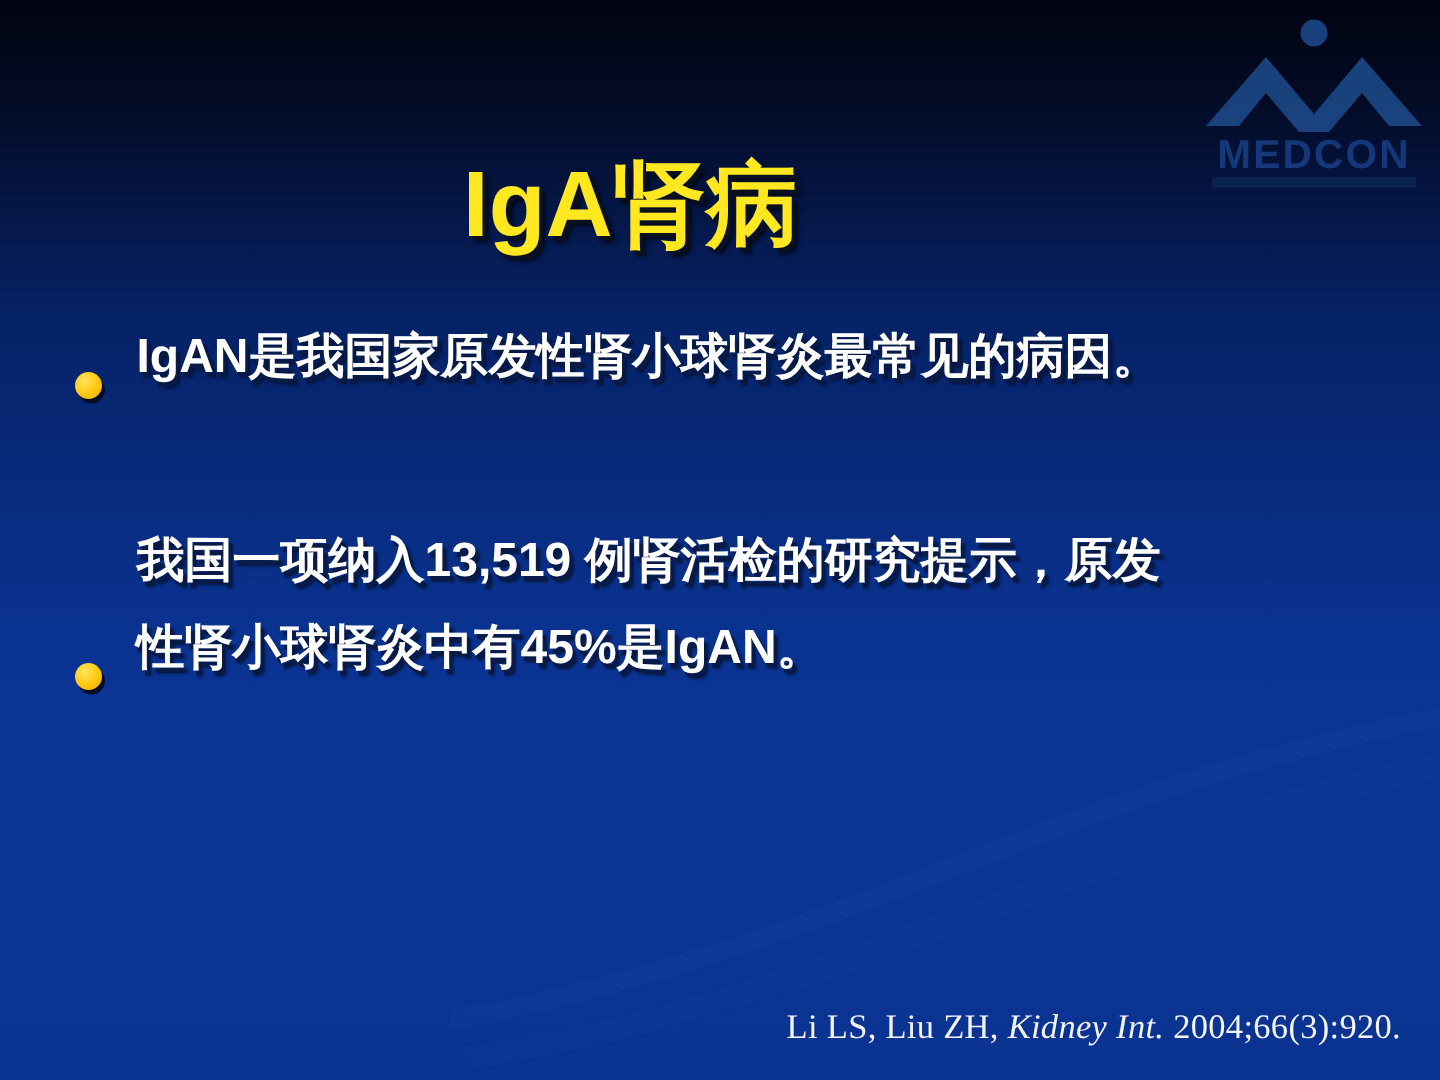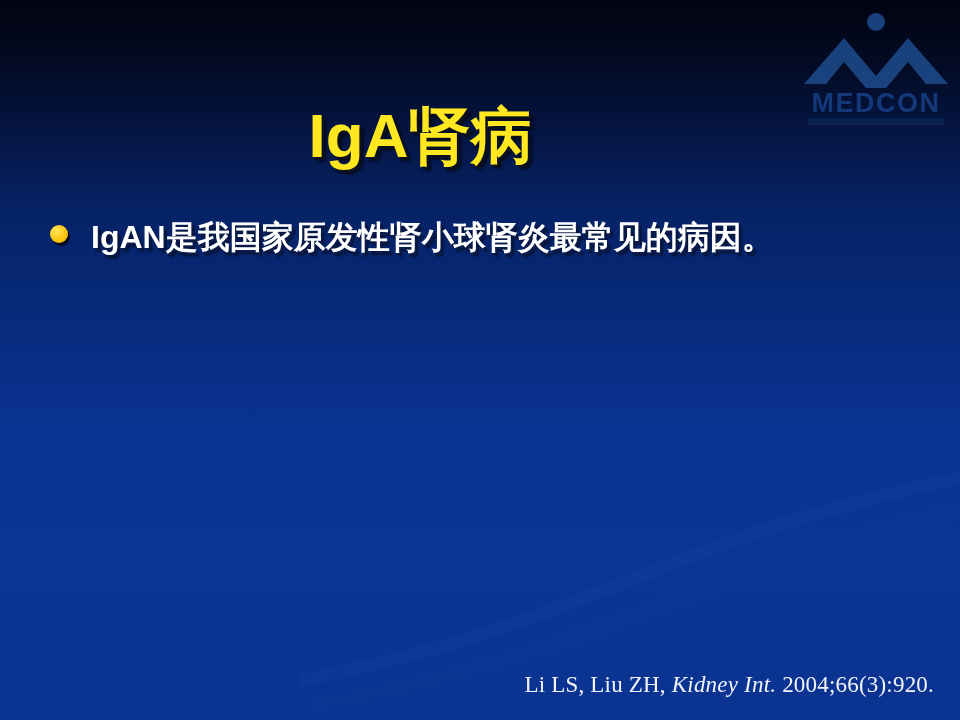--- a/index.html
+++ b/index.html
@@ -62,21 +62,21 @@
 
   
   #body {
     position: absolute;
     top: 208px;
     left: 50px;
     width: 880px;
   }
   .bullet {
     display: flex;
-    align-items: flex-start;
+    align-items: flex-end;
     margin-bottom: 78px;
   }
   .bullet:last-child { margin-bottom: 0; }
 
   .bullet-dot {
     flex: 0 0 auto;
     width: 18px;
     height: 18px;
     border-radius: 50%;
     background: radial-gradient(circle at 36% 32%, #ffe45a 0%, #fcc307 62%, #e0a800 100%);
@@ -135,18 +135,25 @@
 
   <div id="body">
 
     <div class="bullet">
       <div class="bullet-dot"></div>
       <div class="bullet-text">
         <span class="ln">IgAN是我国家原发性肾小球肾炎最常见的病因。</span>
       </div>
     </div>
 
+    <div class="bullet">
+      <div class="bullet-dot"></div>
+      <div class="bullet-text">
+        <span class="ln">我国一项纳入13,519 例肾活检的研究提示，原发</span>
+        <span class="ln">性肾小球肾炎中有45%是IgAN。</span>
+      </div>
+    </div>
 
   </div>
 
   <div id="citation"><span>Li LS, Liu ZH, </span><span class="ital">Kidney Int.</span><span> 2004;66(3):920.</span></div>
 
 </div>
 
 </body></html>

